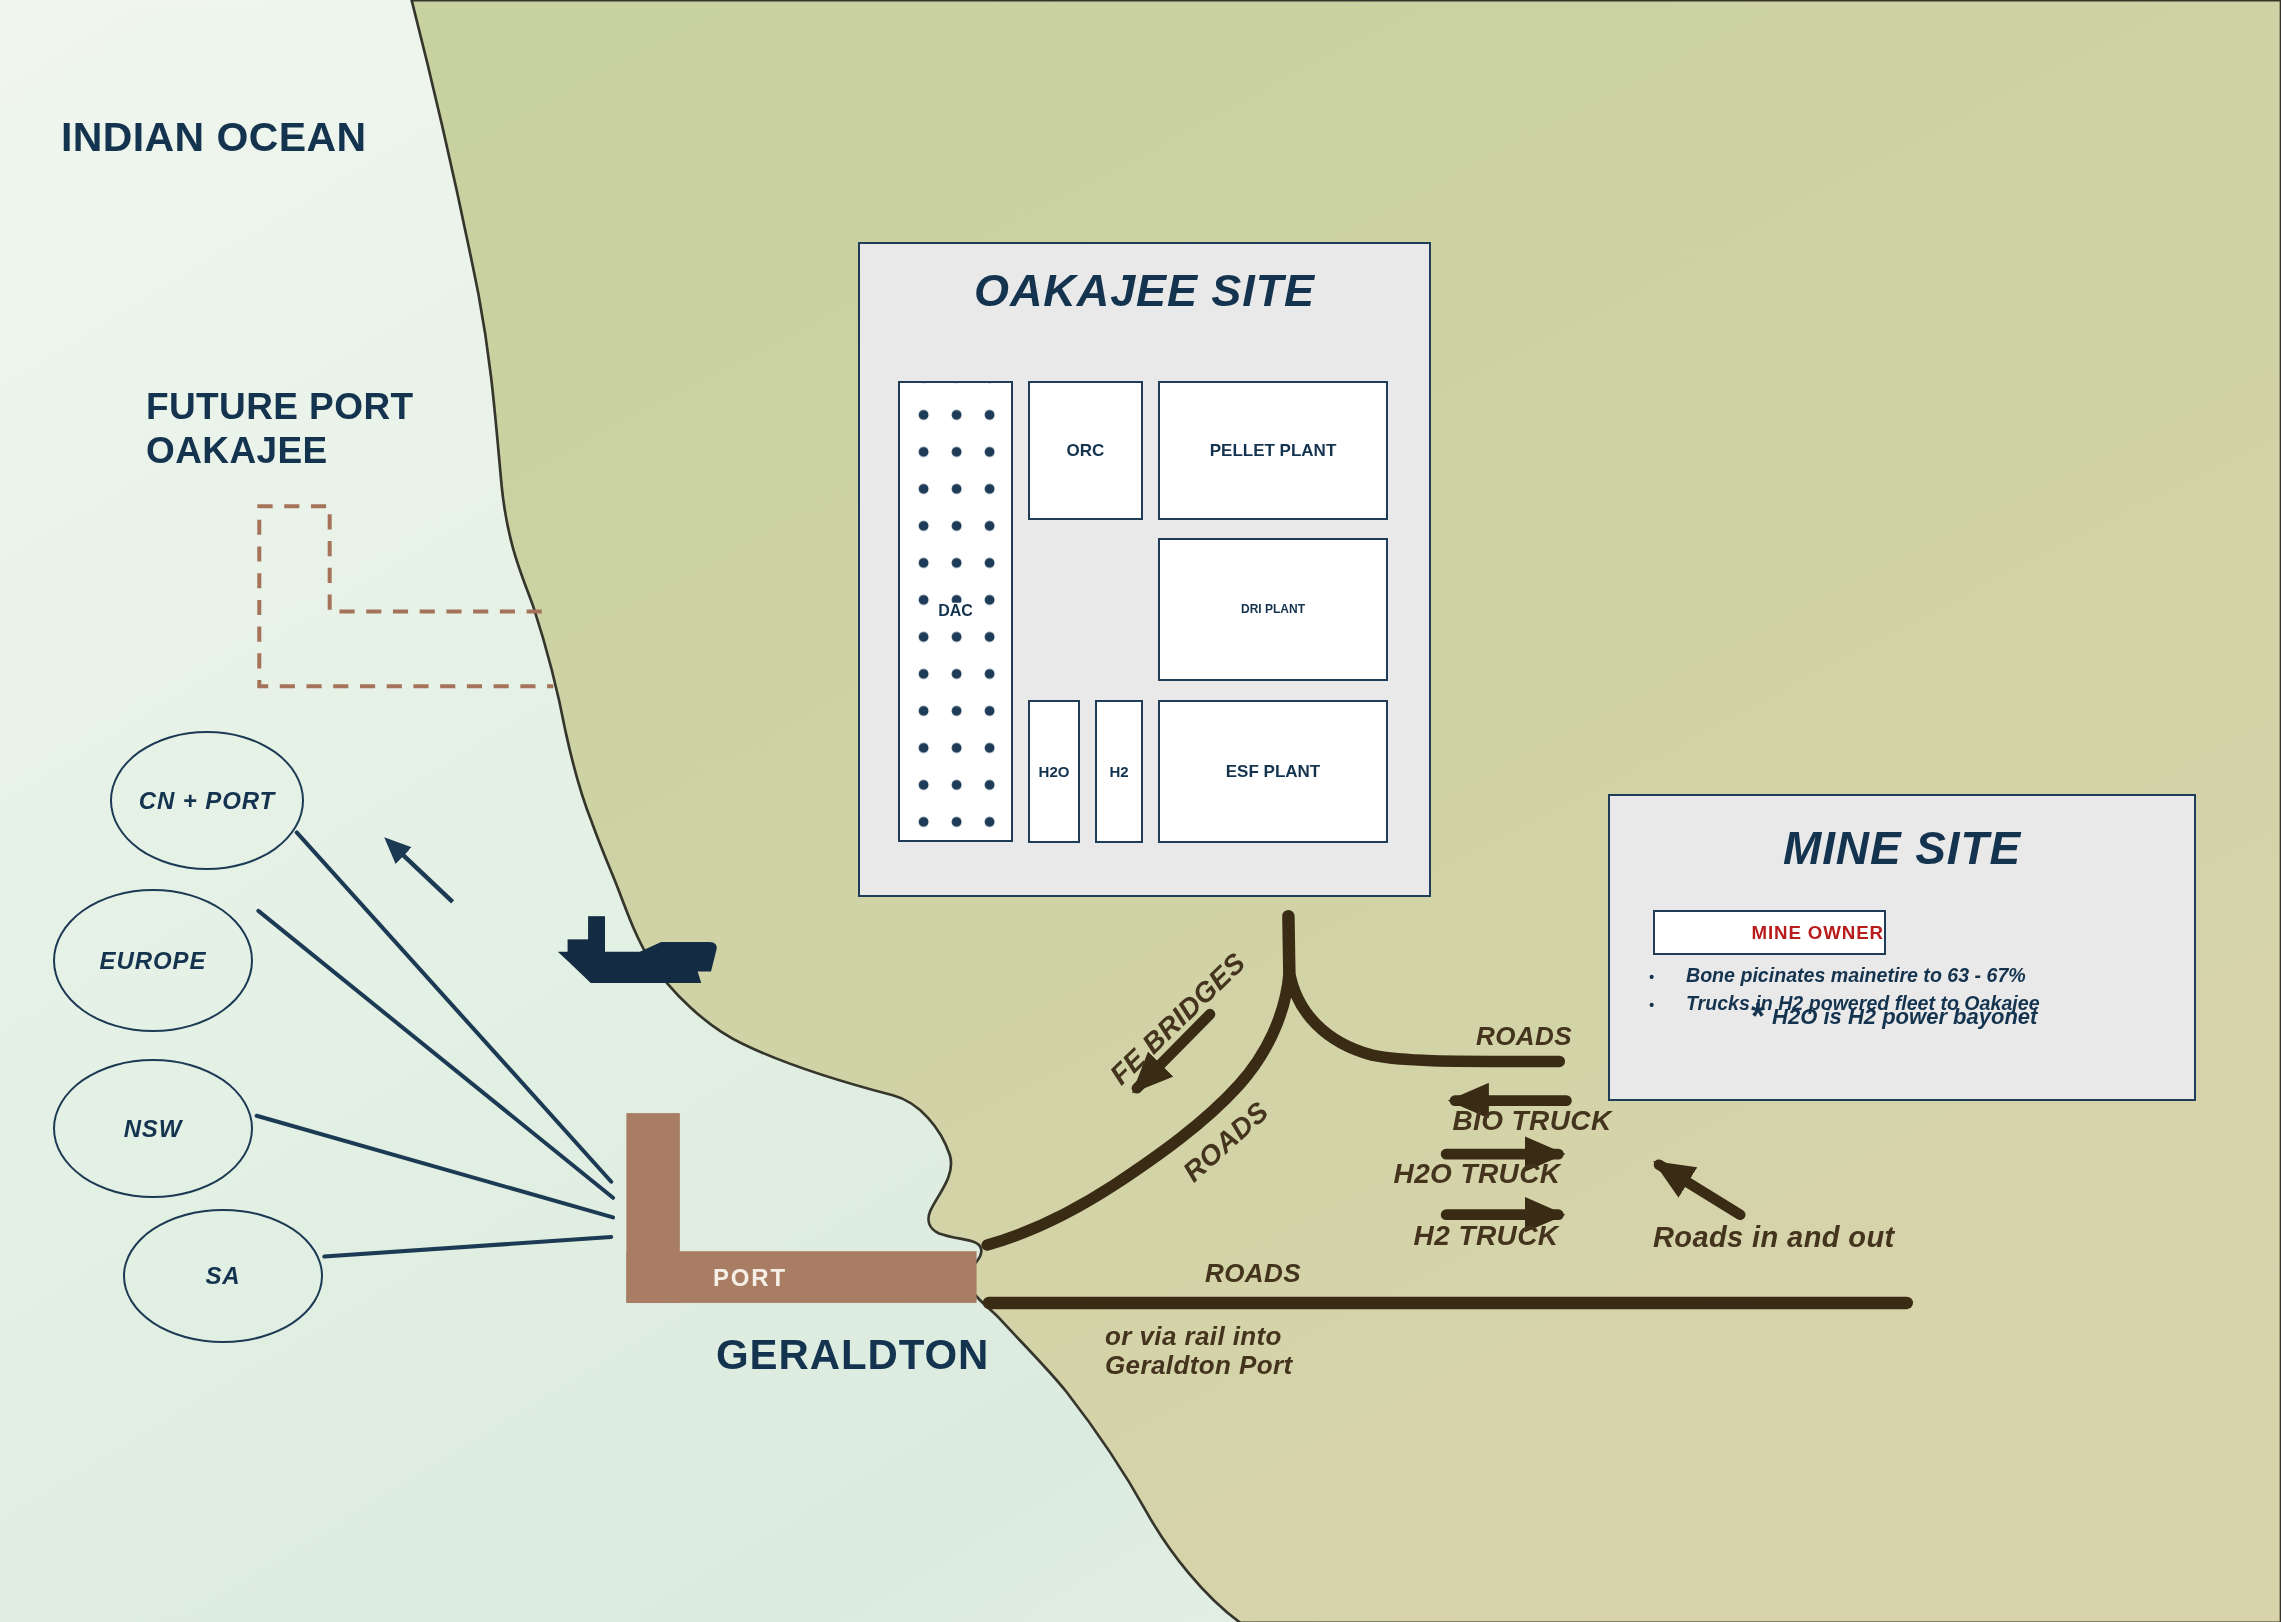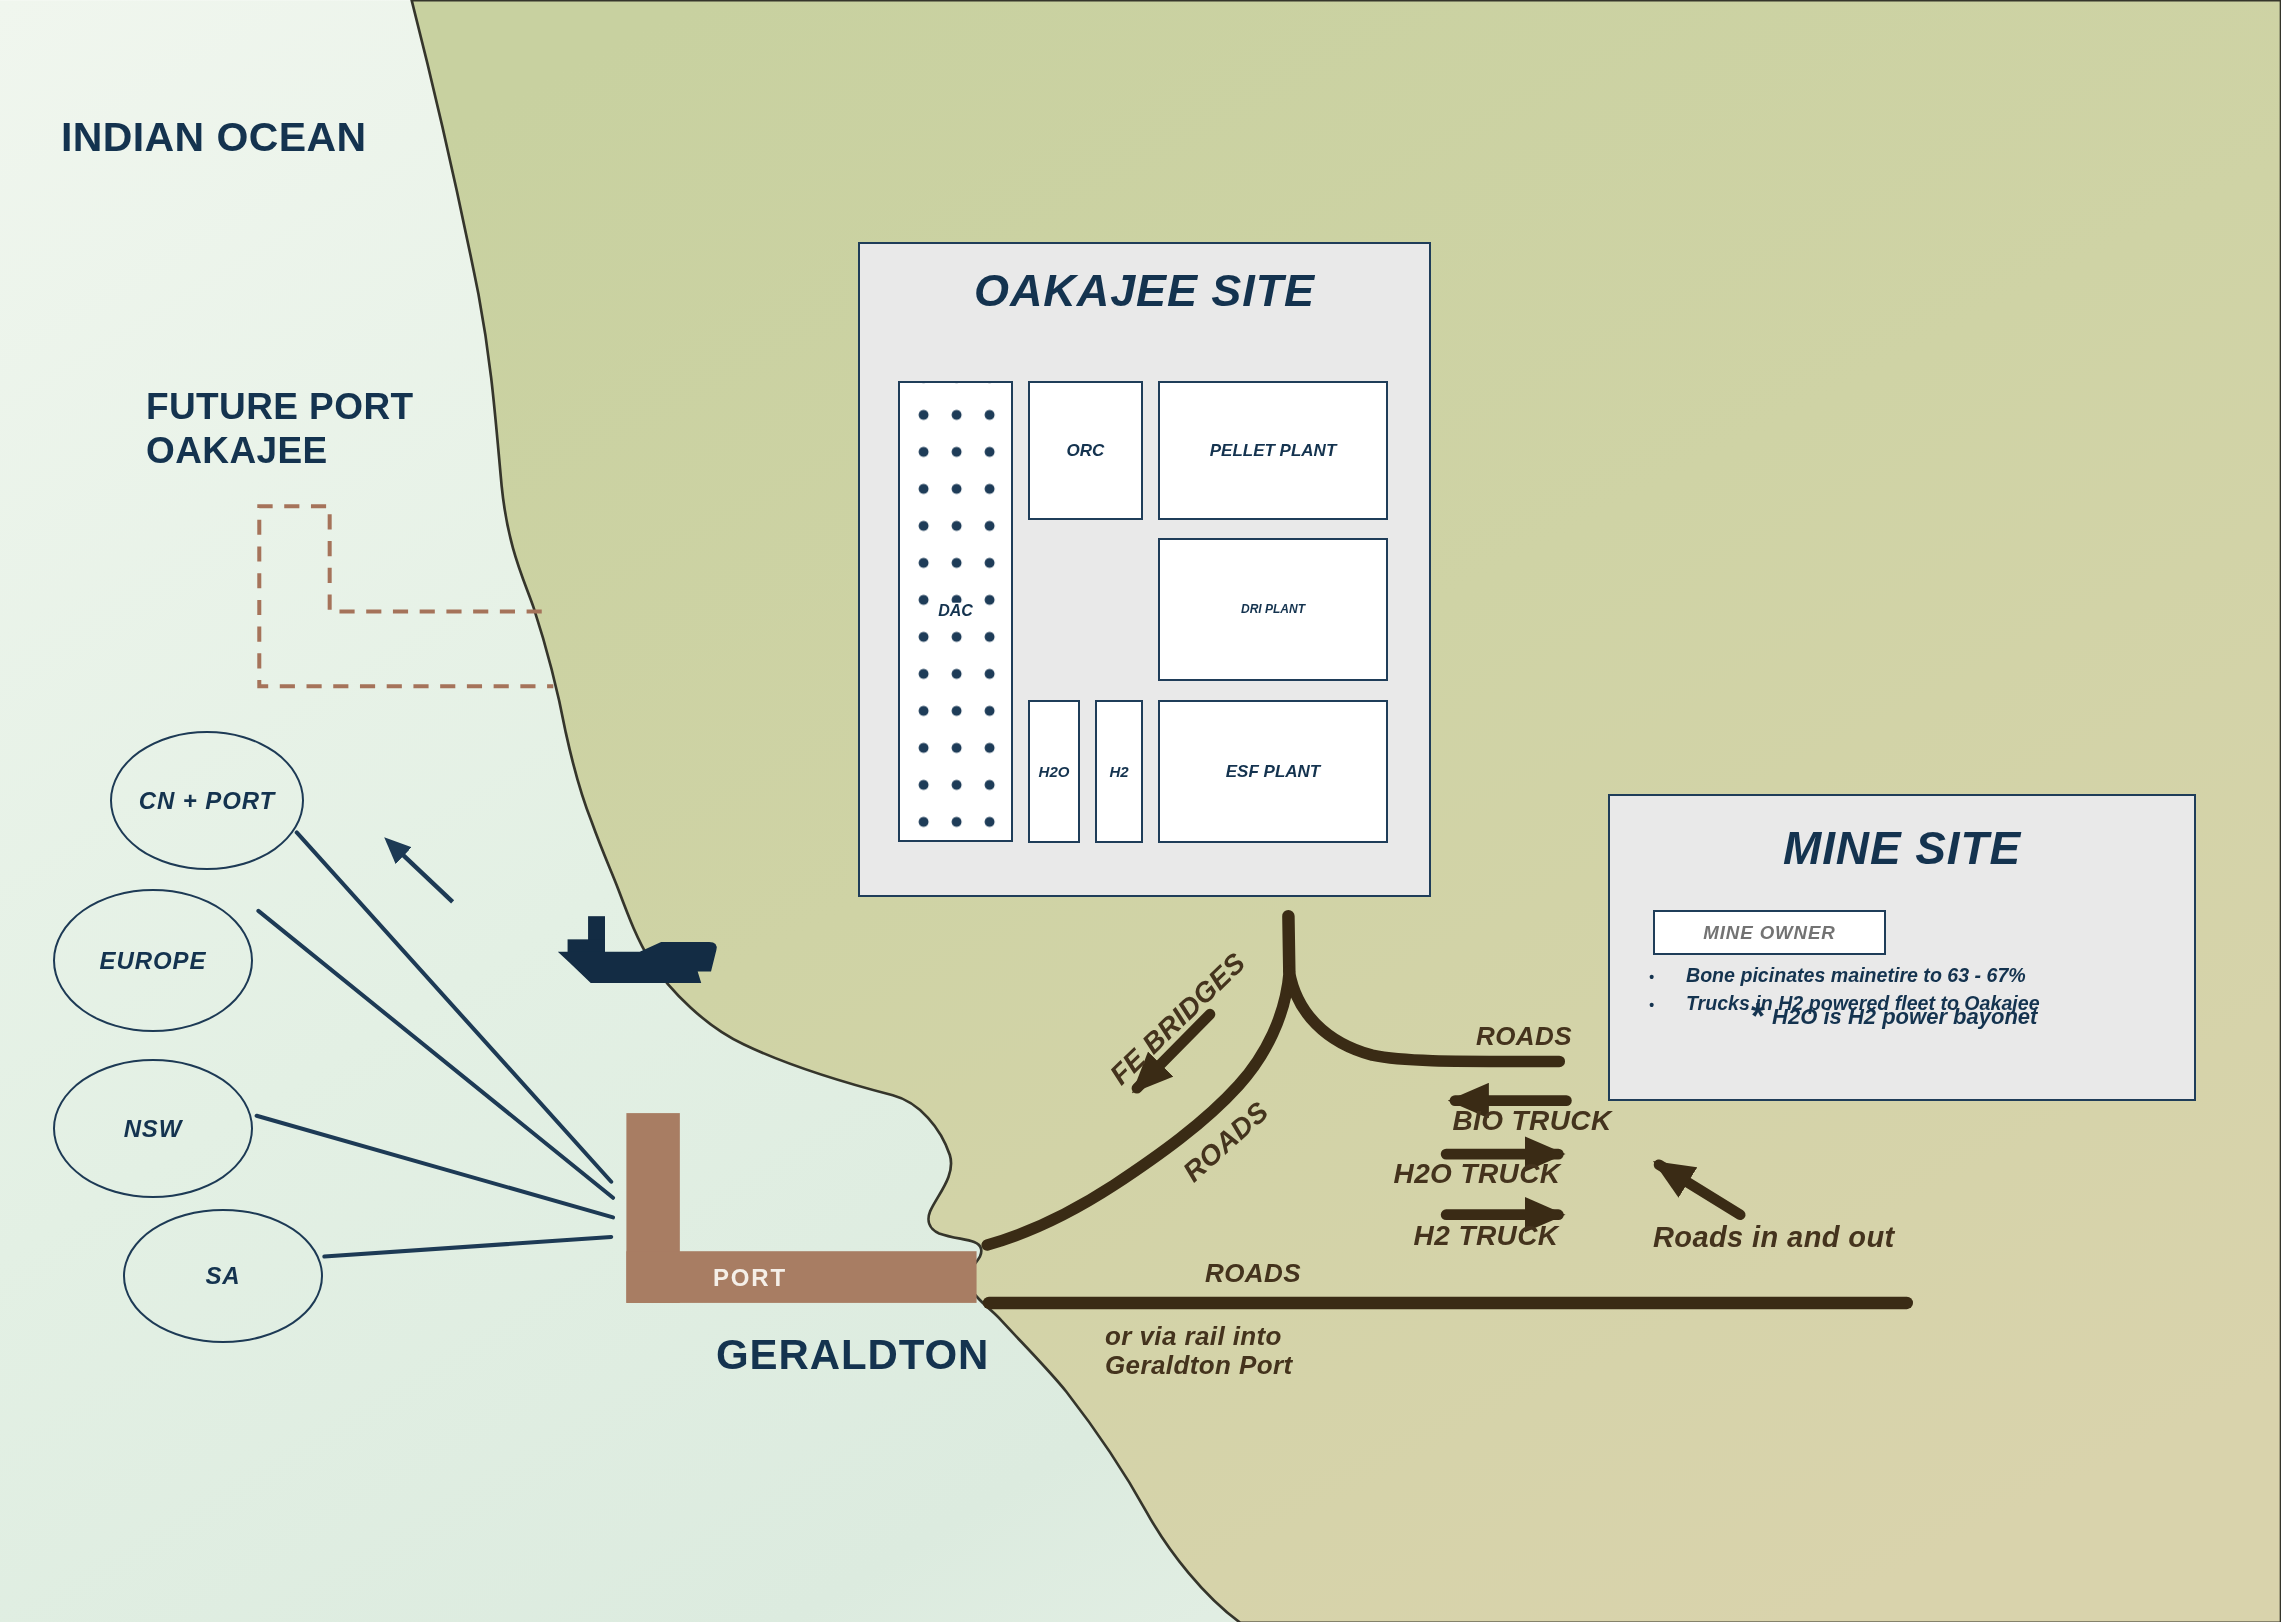--- a/index.html
+++ b/index.html
@@ -21,41 +21,41 @@
     position:absolute;background:#e9e9e9;border:2.7px solid #1f3d59;
     box-sizing:border-box;
   }
   .panel-title{
     position:absolute;left:0;right:0;text-align:center;color:#14334f;
     font-weight:700;font-style:italic;letter-spacing:0.9px;
   }
   .unit{
     position:absolute;background:#ffffff;border:2.7px solid #1f3d59;
     box-sizing:border-box;display:flex;align-items:center;justify-content:center;
-    color:#14334f;font-weight:700;font-style:italic;text-align:left;
+    color:#14334f;font-weight:700;text-align:left;
   }
   .unit span{line-height:1.05;}
   #dac-box{
     background-color:#ffffff;
     background-image:radial-gradient(circle,#1e3c58 4.6px,rgba(0,0,0,0) 5.3px);
     background-size:33px 37px;background-position:7.1px 13.4px;
   }
   #dac-label{
     position:absolute;left:50%;top:50%;transform:translate(-50%,-50%);
     background:#ffffff;padding:0.9px 4.5px;font-size:16px;
   }
   .ellipse{
     position:absolute;border:2.7px solid #1d3a55;border-radius:50%;
     box-sizing:border-box;display:flex;align-items:center;justify-content:center;
     color:#14334f;font-weight:700;font-style:italic;font-size:24px;letter-spacing:0.9px;
   }
   .owner-box{
     position:absolute;background:#ffffff;border:2.7px solid #1f3d59;box-sizing:border-box;
-    display:flex;align-items:center;justify-content:center;
-    color:#737373;font-weight:700;font-style:italic;font-size:18.7px;letter-spacing:0.9px;
+    display:flex;align-items:center;justify-content:flex-end;
+    color:#b91c1c;font-weight:700;font-size:18.7px;letter-spacing:0.9px;
   }
   .bullets{position:absolute;color:#14334f;font-weight:700;font-style:italic;font-size:19.6px;}
   .bullet-row{display:flex;align-items:baseline;line-height:26px;}
   .bullet-dot{width:37px;font-size:14.3px;}
   .footnote{position:absolute;color:#14334f;font-weight:700;font-style:italic;}
   .footnote .star{font-size:36px;font-style:normal;vertical-align:-5.3px;margin-right:7.1px;}
   .footnote .note-text{font-size:22px;}
 </style>
 </head>
 <body>

